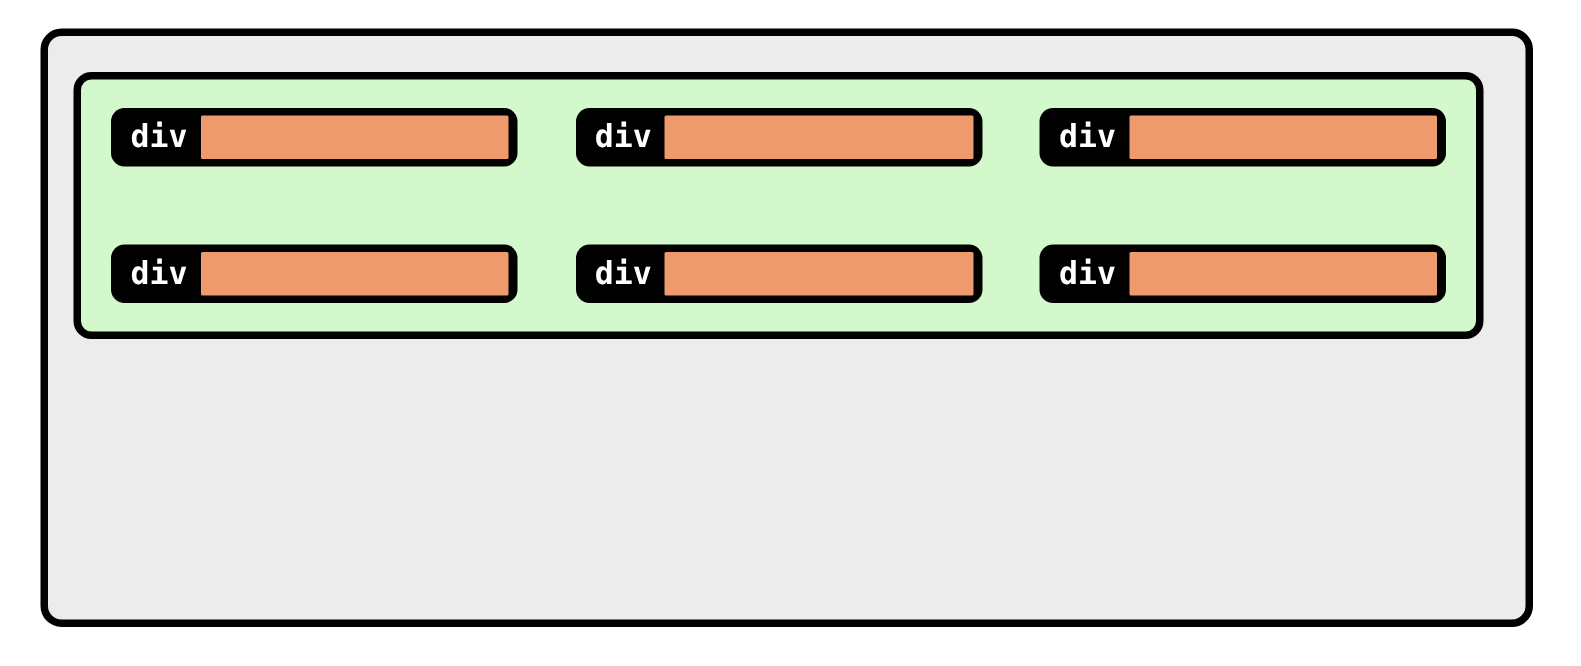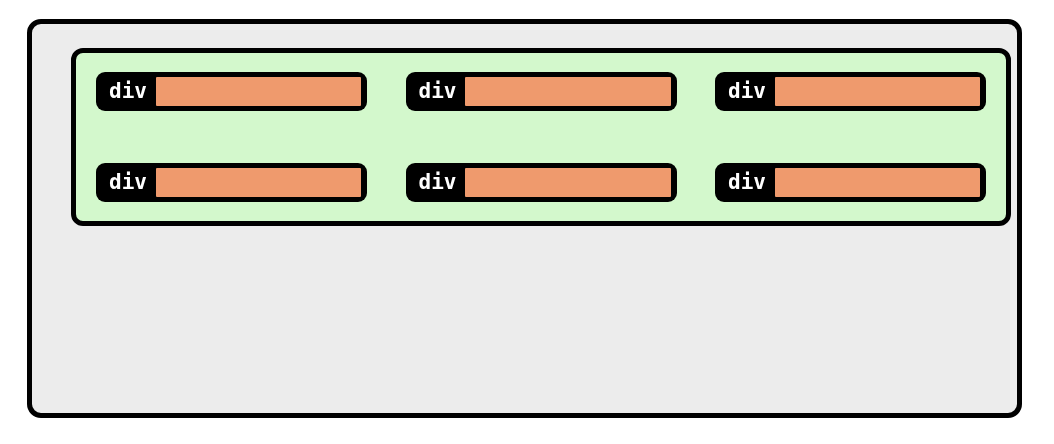--- a/index.html
+++ b/index.html
@@ -32,21 +32,21 @@
     height: 399px;
     box-sizing: border-box;
     background: #ececec;
     border: 5px solid #000000;
     border-radius: 14px;
   }
 
   
   .flex-container {
     position: absolute;
-    left: 39px;
+    left: 17px;
     top: 24px;
     width: 940px;
     height: 178px;
     box-sizing: border-box;
     background: #d3f8cc;
     border: 5px solid #000000;
     border-radius: 12px;
 
     display: flex;
     flex-wrap: wrap;

